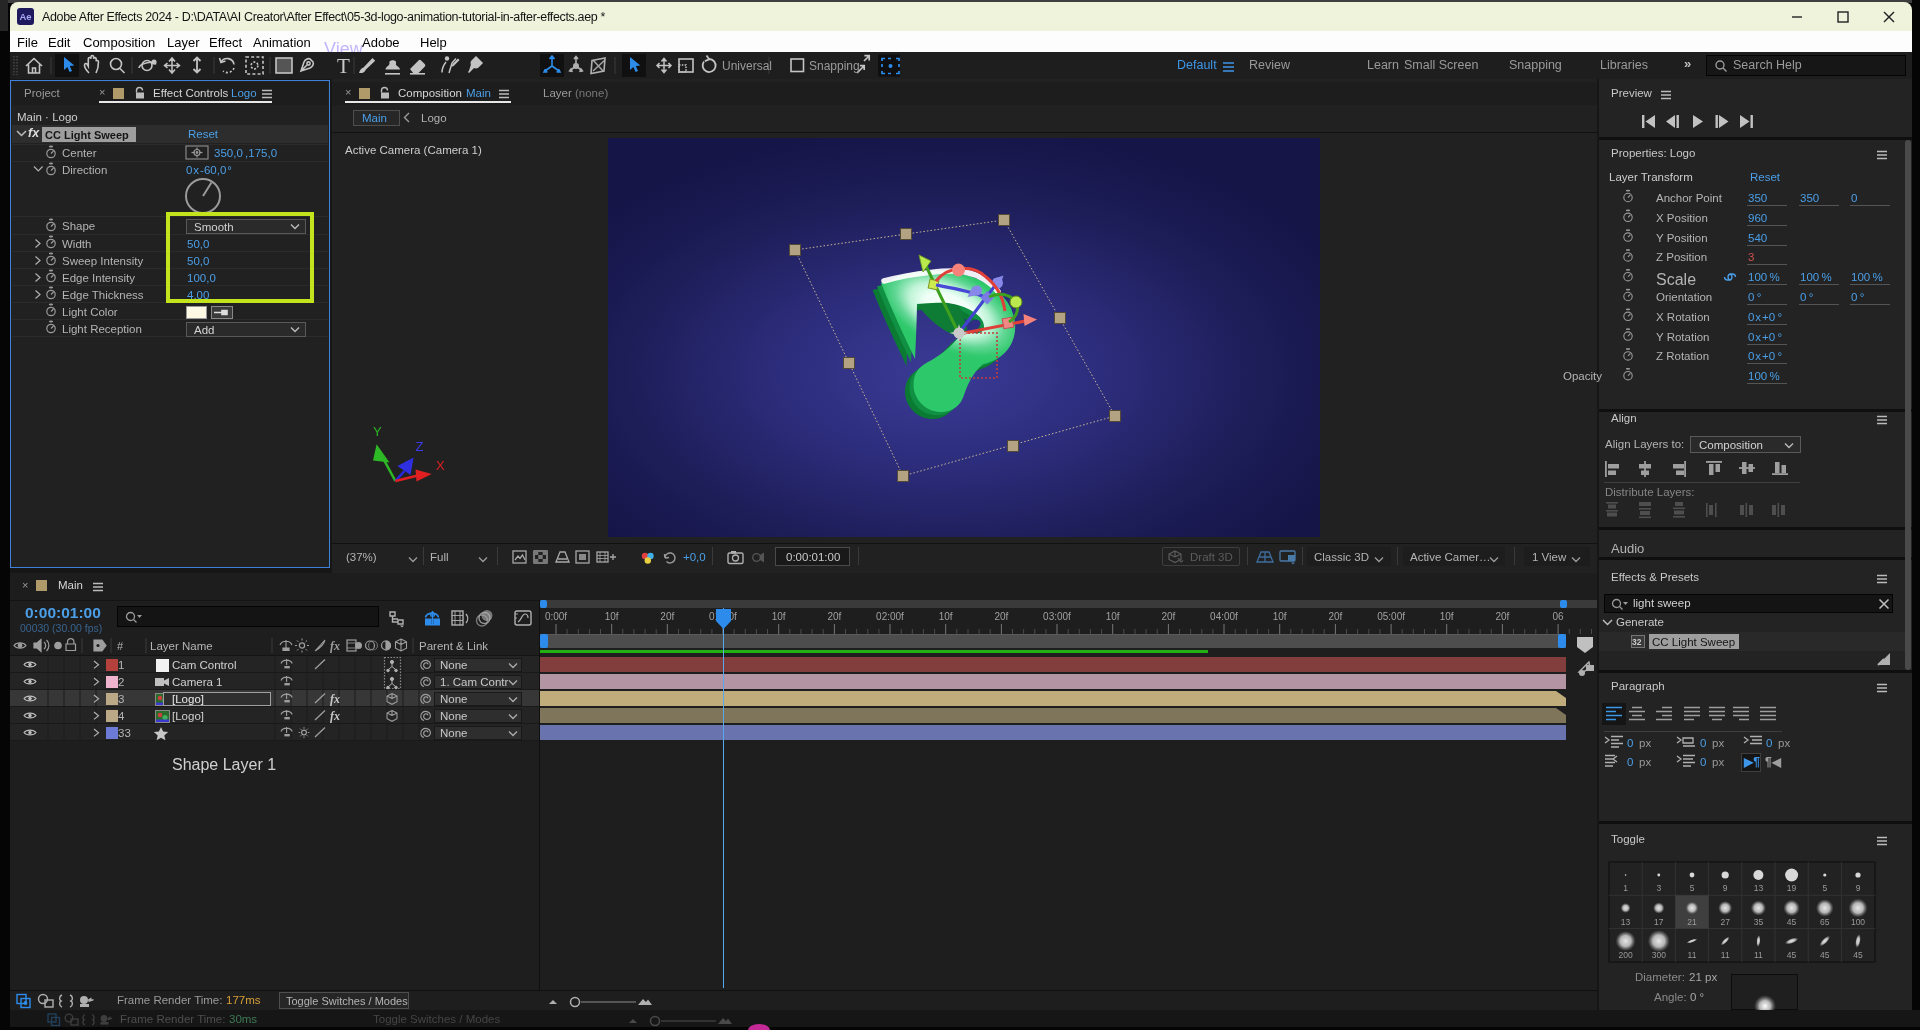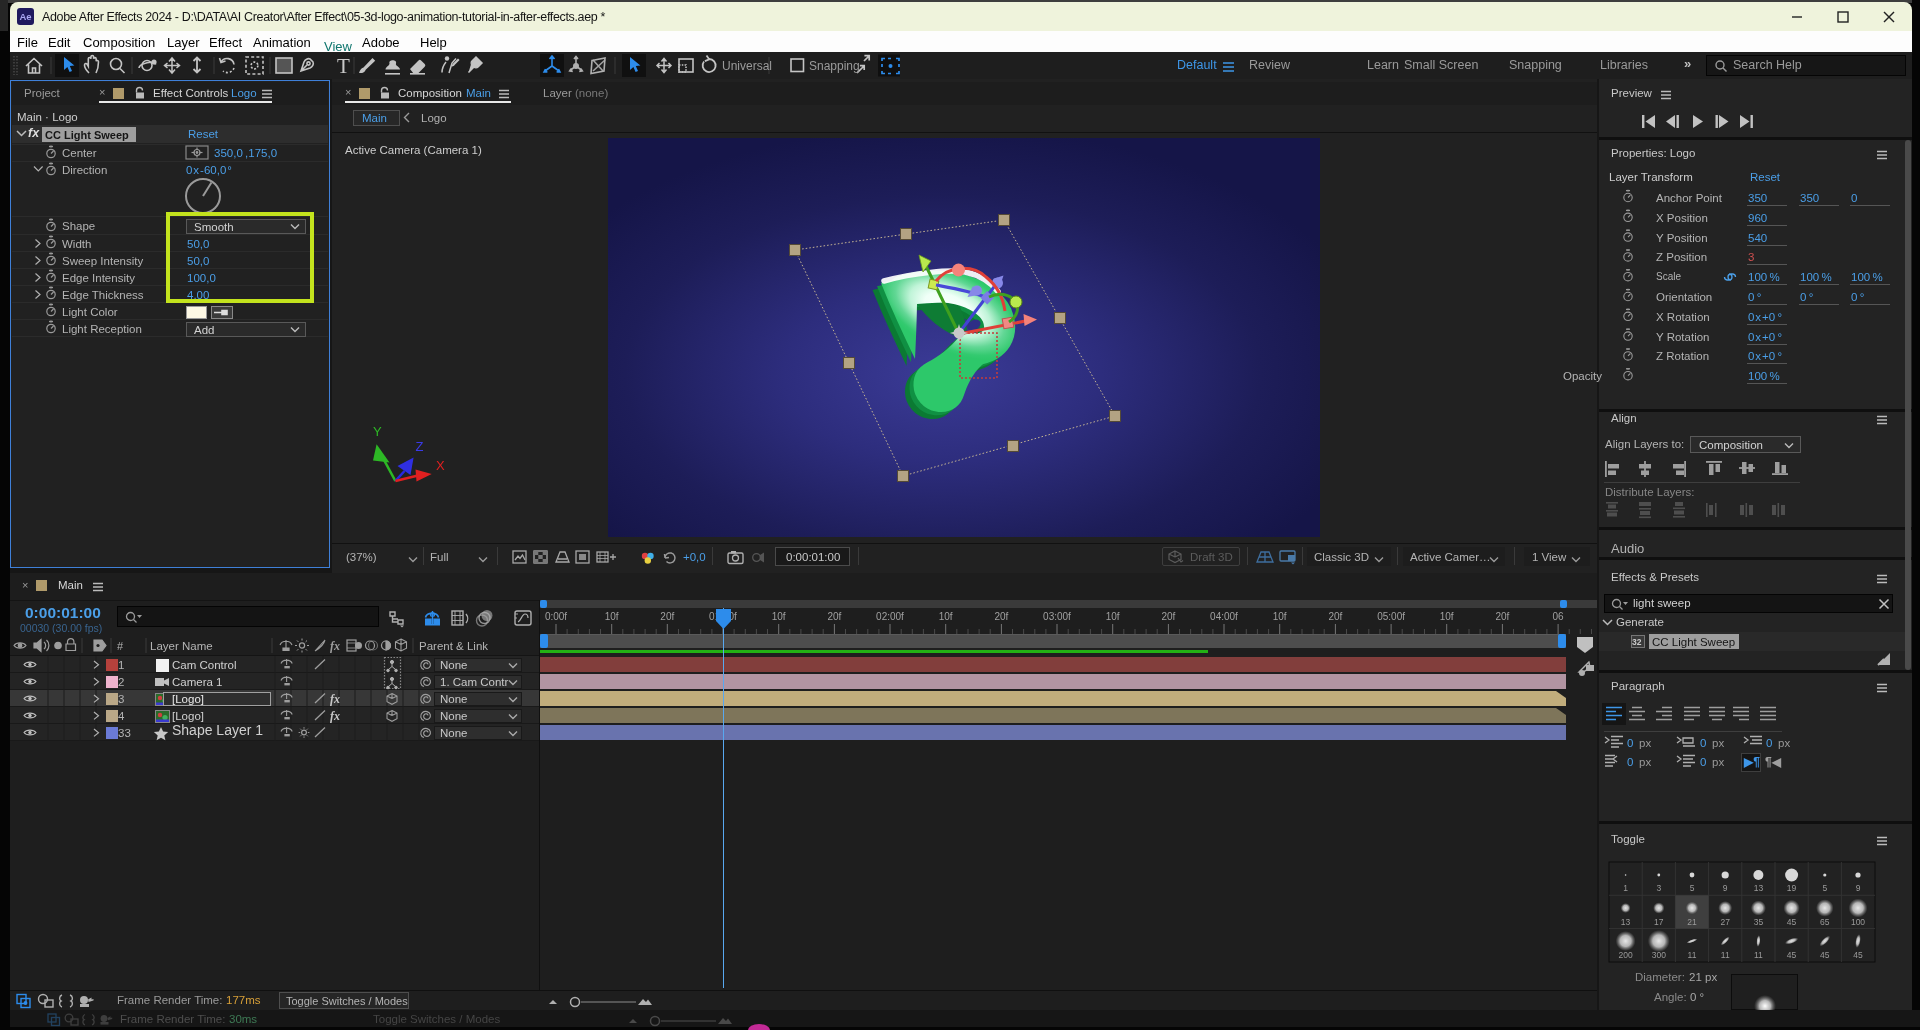--- a/index.html
+++ b/index.html
@@ -28,21 +28,21 @@
     <line x1="104" y1="4" x2="94" y2="14" stroke="#222" stroke-width="1.4"></line>
   </svg>
 
   <div class="abs" style="left:10px;top:31px;width:1902px;height:21px;background:#fdfdfd"></div>
   <div class="t" style="left:17px;top:35px;font-size:13px;color:#000">File</div>
   <div class="t" style="left:48px;top:35px;font-size:13px;color:#000">Edit</div>
   <div class="t" style="left:83px;top:35px;font-size:13px;color:#000">Composition</div>
   <div class="t" style="left:167px;top:35px;font-size:13px;color:#000">Layer</div>
   <div class="t" style="left:209px;top:35px;font-size:13px;color:#000">Effect</div>
   <div class="t" style="left:253px;top:35px;font-size:13px;color:#000">Animation</div>
-  <div class="t" style="left:324px;top:39px;font-size:13px;color:#0f766e">View</div>
+  <div class="t" style="left:324px;top:39px;font-size:18px;color:#c4b5fd">View</div>
   <div class="t" style="left:362px;top:35px;font-size:13px;color:#000">Adobe</div>
   <div class="t" style="left:420px;top:35px;font-size:13px;color:#000">Help</div>
 
   <div class="abs" id="toolbar" style="left:10px;top:52px;width:1902px;height:27px;background:#1e1e1e">
   <svg width="1902" height="27" viewBox="0 0 1902 27" style="left:0;top:0">
     <g stroke="#c4c4c4" fill="none" stroke-width="1.6">
 
       <g stroke="#5a5a5a" stroke-width="1" stroke-dasharray="1.5,1.5">
             <line x1="4" y1="4" x2="4" y2="23"></line>
             <line x1="7" y1="4" x2="7" y2="23"></line>
@@ -568,21 +568,21 @@
         <use href="#psw" y="138.6"></use>
         <use href="#psw" y="158.4"></use>
         <use href="#psw" y="178.2"></use>
       <path d="M1729,274 a3,3 0 0 1 0,6 h-2 a3,3 0 0 1 -2.5,-3 M1731,280 a3,3 0 0 1 0,-6 h2 a3,3 0 0 1 2.5,3" stroke="#4b9fe8" stroke-width="1.3"></path>
     </g>
   </svg>
   <div class="t" style="left:1656px;top:192px;font-size:11.5px;color:#b4b4b4">Anchor Point</div>
   <div class="t" style="left:1656px;top:211.8px;font-size:11.5px;color:#b4b4b4">X Position</div>
   <div class="t" style="left:1656px;top:231.6px;font-size:11.5px;color:#b4b4b4">Y Position</div>
   <div class="t" style="left:1656px;top:251.4px;font-size:11.5px;color:#b4b4b4">Z Position</div>
-  <div class="t" style="left:1656px;top:271.2px;font-size:10px;color:#b4b4b4">Scale</div>
+  <div class="t" style="left:1656px;top:271.2px;font-size:16px;color:#b4b4b4">Scale</div>
   <div class="t" style="left:1656px;top:291px;font-size:11.5px;color:#b4b4b4">Orientation</div>
   <div class="t" style="left:1656px;top:310.8px;font-size:11.5px;color:#b4b4b4">X Rotation</div>
   <div class="t" style="left:1656px;top:330.6px;font-size:11.5px;color:#b4b4b4">Y Rotation</div>
   <div class="t" style="left:1656px;top:350.4px;font-size:11.5px;color:#b4b4b4">Z Rotation</div>
   <div class="t" style="left:1563px;top:370.2px;font-size:11.5px;color:#b4b4b4">Opacity</div>
   <div class="t" style="left:1748px;top:192px;font-size:11.5px;color:#4b9fe8">350</div>
   <div class="t" style="left:1800px;top:192px;font-size:11.5px;color:#4b9fe8">350</div>
   <div class="t" style="left:1851px;top:192px;font-size:11.5px;color:#4b9fe8">0</div>
   <div class="t" style="left:1748px;top:211.8px;font-size:11.5px;color:#4b9fe8">960</div>
   <div class="t" style="left:1748px;top:231.6px;font-size:11.5px;color:#4b9fe8">540</div>
@@ -1050,21 +1050,21 @@
     </svg>
   <svg style="left:153px;top:725.5px" width="16" height="15">
       <path d="M8,1 l2.1,4.6 l5,0.5 l-3.8,3.3 l1.1,4.9 L8,11.7 L3.6,14.3 l1.1,-4.9 L0.9,6.1 l5,-0.5 z" fill="#c8c8c8"></path>
     </svg>
 
   <div class="t" style="left:172px;top:659px;font-size:11.5px;color:#d0d0d0">Cam Control</div>
   <div class="t" style="left:172px;top:676px;font-size:11.5px;color:#d0d0d0">Camera 1</div>
   <div class="abs" style="left:163px;top:691.5px;width:108px;height:14px;border:1px solid #a0a0a0;background:#2e2e2e"></div>
   <div class="t" style="left:172px;top:693px;font-size:11.5px;color:#e8e8e8">[Logo]</div>
   <div class="t" style="left:172px;top:710px;font-size:11.5px;color:#d0d0d0">[Logo]</div>
-  <div class="t" style="left:172px;top:722px;font-size:14px;color:#d0d0d0">Shape Layer 1</div>
+  <div class="t" style="left:172px;top:756px;font-size:16px;color:#d0d0d0">Shape Layer 1</div>
 
   <svg style="left:10px;top:656px" width="530" height="85" viewBox="0 0 530 85">
     <g stroke="#9e9e9e" fill="none" stroke-width="1.2">
 
       <g id="eye">
           <path d="M14,8.5 c2.5,-3.2 9.5,-3.2 12,0 c-2.5,3.2 -9.5,3.2 -12,0 z" fill="none" stroke="#c0c0c0" stroke-width="1.1"></path>
           <circle cx="20" cy="8.5" r="1.7" fill="#c0c0c0" stroke="none"></circle>
         </g>
       <use href="#eye" y="17"></use>
         <use href="#eye" y="34"></use>

